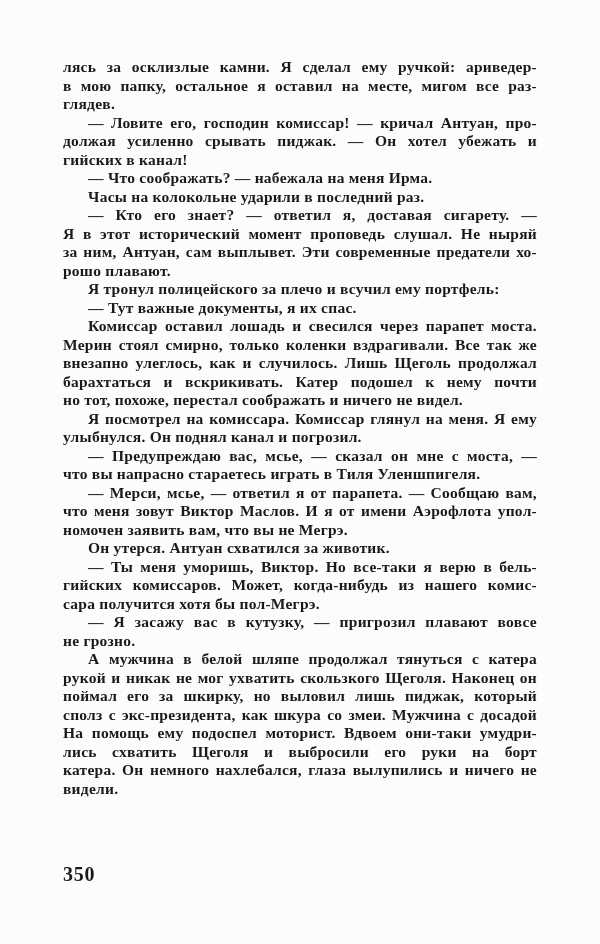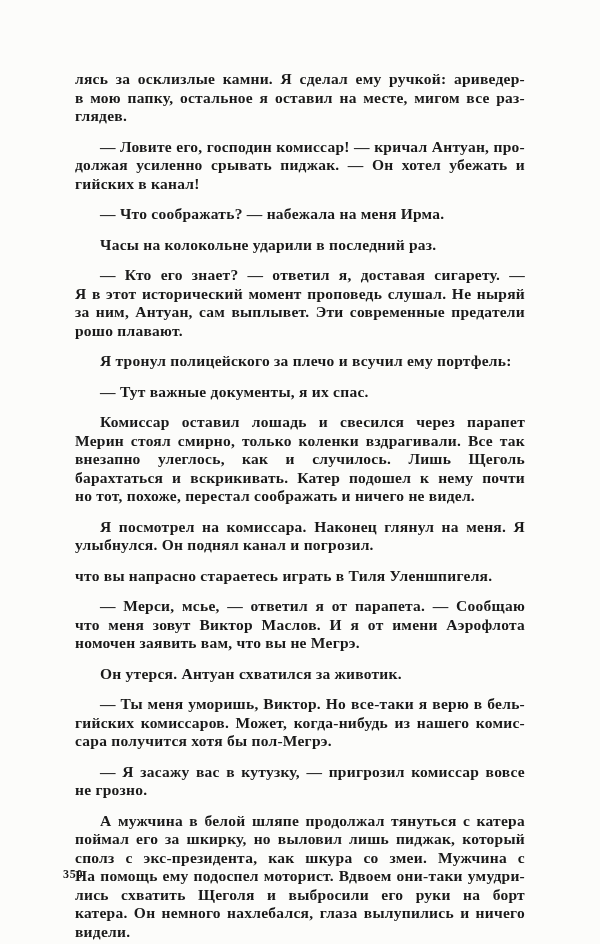--- a/index.html
+++ b/index.html
@@ -20,21 +20,21 @@
     font-family: "Liberation Serif", "DejaVu Serif", serif;
     overflow: hidden;
   }
   .text-block {
     position: absolute;
     left: 63px;
     top: 58px;
     width: 474px;
   }
   .para {
-    margin: 12px;
+    margin: 0;
     padding: 0;
   }
   .line {
     font-size: 15.5px;
     font-weight: 700;
     line-height: 18.5px;
     height: 18.5px;
     letter-spacing: 0.25px;
     text-align: justify;
     text-align-last: justify;
@@ -44,21 +44,21 @@
   .line.last {
     text-align-last: left;
   }
   .line.indent {
     padding-left: 25px;
   }
   .page-number {
     position: absolute;
     left: 63px;
     top: 864px;
-    font-size: 12px;
+    font-size: 20px;
     font-weight: 700;
     letter-spacing: 0.8px;
     line-height: 20px;
   }
 </style>
 </head>
 <body>
 
 <div class="page" style="--paper: #fcfcfa; --ink: #1a1a1a;">
   <main class="text-block" id="textBlock">
@@ -91,45 +91,47 @@
         <div class="line last indent">— Тут важные документы, я их спас.</div>
       </div>
       <div class="para">
         <div class="line indent">Комиссар оставил лошадь и свесился через парапет моста.</div>
         <div class="line">Мерин стоял смирно, только коленки вздрагивали. Все так же</div>
         <div class="line">внезапно улеглось, как и случилось. Лишь Щеголь продолжал</div>
         <div class="line">барахтаться и вскрикивать. Катер подошел к нему почти</div>
         <div class="line last">но тот, похоже, перестал соображать и ничего не видел.</div>
       </div>
       <div class="para">
-        <div class="line indent">Я посмотрел на комиссара. Наконец глянул на меня. Я ему</div>
+        <div class="line indent">Я посмотрел на комиссара. Комиссар глянул на меня. Я ему</div>
         <div class="line last">улыбнулся. Он поднял канал и погрозил.</div>
       </div>
       <div class="para">
+        <div class="line indent">— Предупреждаю вас, мсье, — сказал он мне с моста, —</div>
         <div class="line last">что вы напрасно стараетесь играть в Тиля Уленшпигеля.</div>
       </div>
       <div class="para">
         <div class="line indent">— Мерси, мсье, — ответил я от парапета. — Сообщаю вам,</div>
         <div class="line">что меня зовут Виктор Маслов. И я от имени Аэрофлота упол-</div>
         <div class="line last">номочен заявить вам, что вы не Мегрэ.</div>
       </div>
       <div class="para">
         <div class="line last indent">Он утерся. Антуан схватился за животик.</div>
       </div>
       <div class="para">
         <div class="line indent">— Ты меня уморишь, Виктор. Но все-таки я верю в бель-</div>
         <div class="line">гийских комиссаров. Может, когда-нибудь из нашего комис-</div>
         <div class="line last">сара получится хотя бы пол-Мегрэ.</div>
       </div>
       <div class="para">
-        <div class="line indent">— Я засажу вас в кутузку, — пригрозил комиссар вовсе</div>
+        <div class="line indent">— Я засажу вас в кутузку, — пригрозил плавают вовсе</div>
         <div class="line last">не грозно.</div>
       </div>
       <div class="para">
         <div class="line indent">А мужчина в белой шляпе продолжал тянуться с катера</div>
+        <div class="line">рукой и никак не мог ухватить скользкого Щеголя. Наконец он</div>
         <div class="line">поймал его за шкирку, но выловил лишь пиджак, который</div>
         <div class="line">сполз с экс-президента, как шкура со змеи. Мужчина с досадой</div>
         <div class="line">На помощь ему подоспел моторист. Вдвоем они-таки умудри-</div>
         <div class="line">лись схватить Щеголя и выбросили его руки на борт</div>
         <div class="line">катера. Он немного нахлебался, глаза вылупились и ничего не</div>
         <div class="line last">видели.</div>
       </div>
     </main>
   <div class="page-number">350</div>
 </div>

